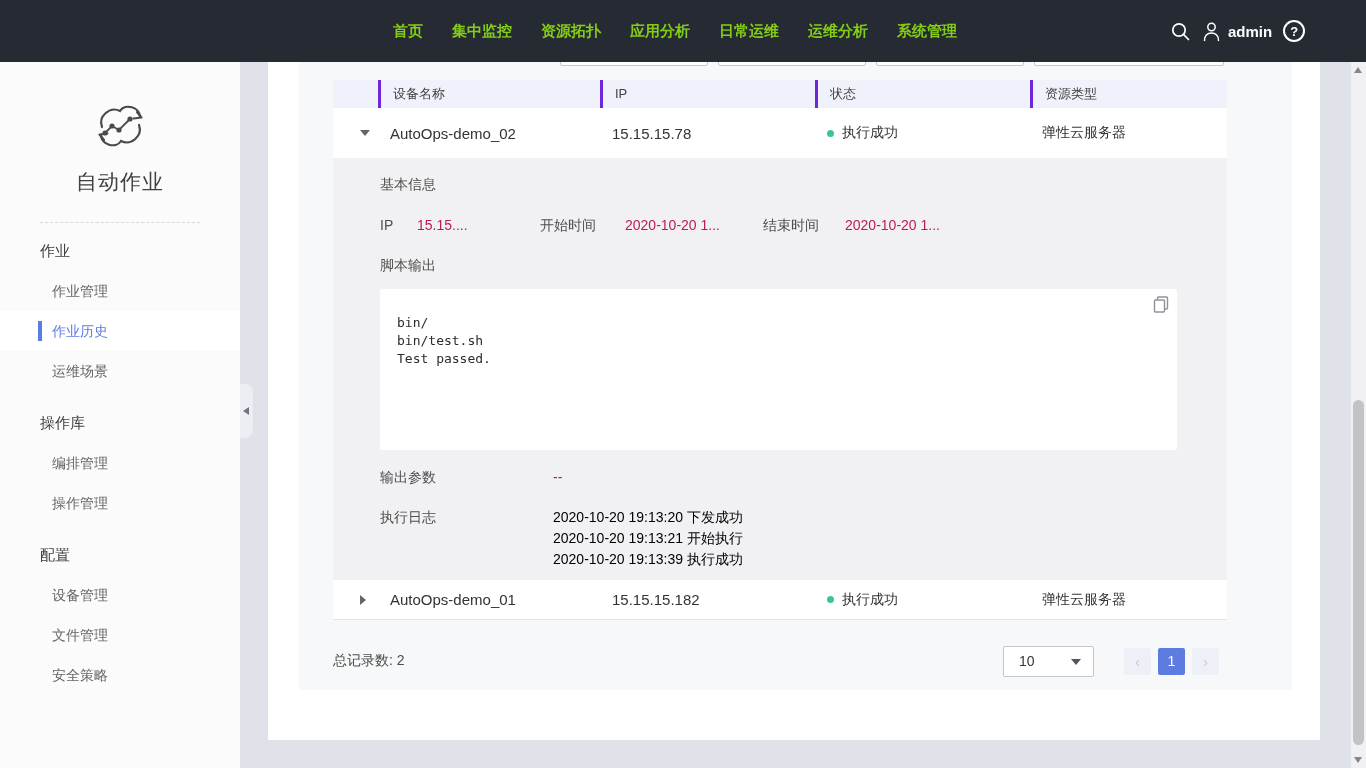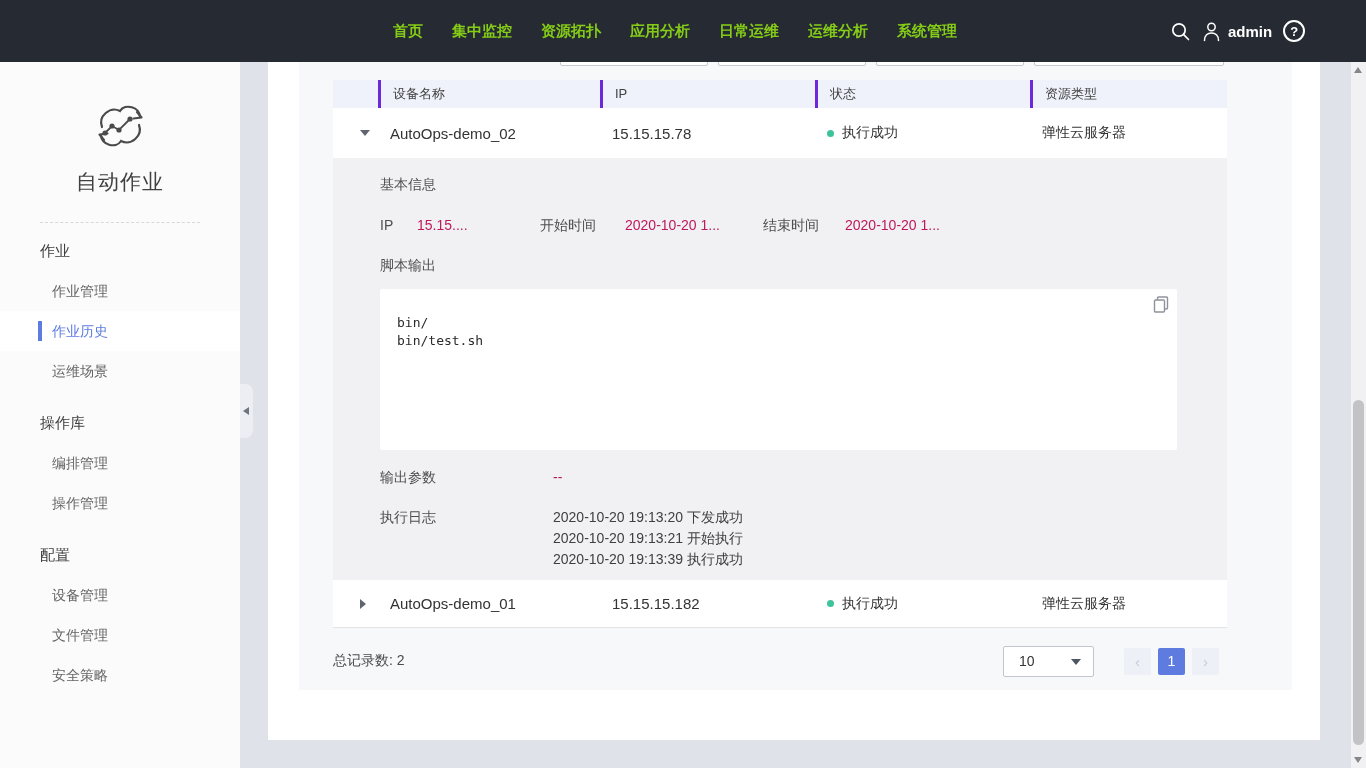--- a/index.html
+++ b/index.html
@@ -39,37 +39,37 @@
   .filter-input { position:absolute; top:38px; height:28px; background:#fff; border:1px solid #c6c9d2; border-radius:2px; z-index:5; }
   .fi1 { left:560px; width:148px; } .fi2 { left:718px; width:148px; }
   .fi3 { left:876px; width:148px; } .fi4 { left:1034px; width:190px; }
 
   .table { position:absolute; left:333px; top:80px; width:894px; z-index:6; }
   .thead { display:flex; height:28px; background:#eff2fa; }
   .th { font-size:13px; color:#414141; line-height:28px; padding-left:12px; border-left:3px solid #6d28d9; }
   .c-exp { width:45px; border-left:none !important; padding-left:0; }
   .c-name { width:222px; } .c-ip { width:215px; } .c-status { width:215px; } .c-type { width:197px; }
   .trow { display:flex; align-items:center; height:50px; background:#fff; }
-  .trow.last { height:48px; border-bottom:1px solid #e2e4e8; }
+  .trow.last { height:40px; border-bottom:1px solid #e2e4e8; }
   .td { padding-left:12px; font-size:15px; color:#333; white-space:nowrap; }
   .td.small { font-size:14px; }
   .expand-cell { width:45px; padding-left:27px; display:flex; align-items:center; cursor:pointer; }
   .tri-down { width:0; height:0; border-left:5px solid transparent; border-right:5px solid transparent; border-top:6px solid #61656d; }
   .tri-right { width:0; height:0; border-top:5px solid transparent; border-bottom:5px solid transparent; border-left:6px solid #61656d; }
   .status-dot { display:inline-block; width:7px; height:7px; border-radius:50%; background:#3cc39c; margin-right:8px; vertical-align:middle; }
 
   
   .detail { position:absolute; left:333px; top:158px; width:894px; height:422px; background:#f1f1f3; z-index:6; }
   .detail .lbl { position:absolute; font-size:14px; color:#4e4e4e; white-space:nowrap; }
   .detail .val { position:absolute; font-size:14px; color:#be185d; white-space:nowrap; }
   .codebox { position:absolute; left:47px; top:131px; width:797px; height:161px; background:#fff; border-radius:2px; }
   .codebox pre { margin:0; padding:25px 16px 0 17px; font-family:"DejaVu Sans Mono","Liberation Mono",monospace;
                  font-size:13px; line-height:18px; color:#2b2b2b; }
   .copy-btn { position:absolute; top:6px; right:7px; width:18px; height:18px; cursor:pointer; }
-  .loglines div { font-size:14px; color:#404040; line-height:21px; white-space:nowrap; }
+  .loglines div { font-size:14px; color:#000000; line-height:21px; white-space:nowrap; }
 
   
   .tfooter { position:absolute; left:333px; top:632px; width:894px; height:58px; display:flex;
              align-items:center; justify-content:space-between; padding-right:8px; z-index:6; }
   .total-label { font-size:14px; color:#4b4b4b; }
   .pager { display:flex; align-items:center; }
   .page-size { position:relative; width:91px; height:31px; background:#fff; border:1px solid #c3c6ce; border-radius:2px; cursor:pointer; }
   .page-size .psv { position:absolute; left:15px; top:0; line-height:29px; font-size:14px; color:#343434; }
   .caret-down { position:absolute; right:12px; top:12px; width:0; height:0;
                 border-left:5px solid transparent; border-right:5px solid transparent; border-top:6px solid #4e5664; }
@@ -126,21 +126,21 @@
     <div class="lbl" style="left:47px;  top:59px;">IP</div>
     <div class="val" style="left:84px;  top:59px;">15.15....</div>
     <div class="lbl" style="left:207px; top:59px;">开始时间</div>
     <div class="val" style="left:292px; top:59px;">2020-10-20 1...</div>
     <div class="lbl" style="left:430px; top:59px;">结束时间</div>
     <div class="val" style="left:512px; top:59px;">2020-10-20 1...</div>
 
     <div class="lbl" style="left:47px; top:99px;">脚本输出</div>
 
     <div class="codebox">
-      <pre><div>bin/</div><div>bin/test.sh</div></pre>
+      <pre><div>bin/</div><div>bin/test.sh</div><div>Test passed.</div></pre>
       <div class="copy-btn">
         <svg width="18" height="18" viewBox="0 0 18 18">
           <rect x="5.5" y="2" width="10" height="12" rx="1" fill="none" stroke="#8f929b" stroke-width="1.4"></rect>
           <rect x="2.5" y="5" width="10" height="12" rx="1" fill="#ffffff" stroke="#8f929b" stroke-width="1.4"></rect>
         </svg>
       </div>
     </div>
 
     <div class="lbl" style="left:47px;  top:311px;">输出参数</div>
     <div class="val" style="left:220px; top:311px;">--</div>

